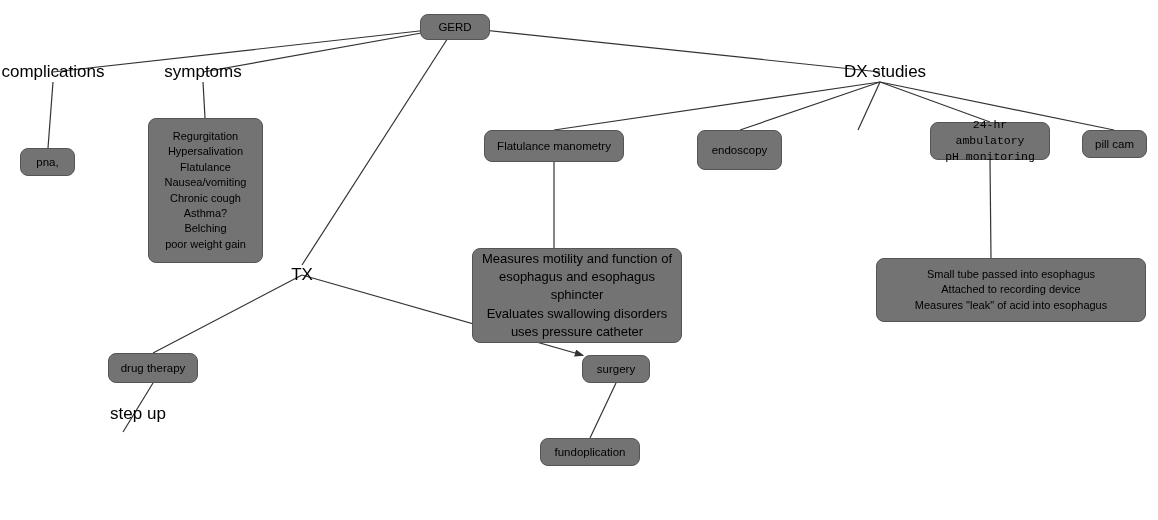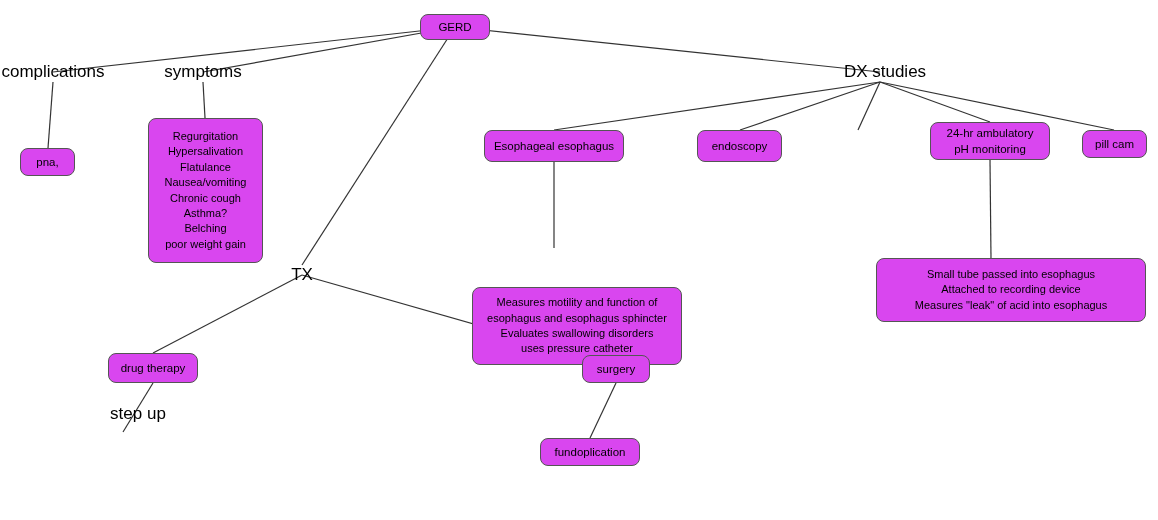--- a/index.html
+++ b/index.html
@@ -18,21 +18,21 @@
       height: 520px;
     }
     .node {
       position: absolute;
       display: flex;
       align-items: center;
       justify-content: center;
       text-align: center;
       border: 1px solid #555;
       border-radius: 8px;
-      background: #d946ef;
+      background: #737373;
       padding: 4px 8px;
       font-size: 11.5px;
       line-height: 1.4;
     }
     .node-plain {
       position: absolute;
       display: flex;
       align-items: center;
       justify-content: center;
       text-align: center;
@@ -131,38 +131,38 @@
 Asthma?
 Belching
 poor weight gain</span>
   </div>
 
   <div class="node-plain" style="left:282px; top:265px; width:40px; height:20px;">
     <span>TX</span>
   </div>
 
   <div class="node" style="left:484px; top:130px; width:140px; height:32px;">
-    <span>Esophageal esophagus</span>
+    <span>Flatulance manometry</span>
   </div>
 
-  <div class="node" style="left:697px; top:130px; width:85px; height:32px;">
+  <div class="node" style="left:697px; top:130px; width:85px; height:40px;">
     <span>endoscopy</span>
   </div>
 
 
-  <div class="node" style="left:930px; top:122px; width:120px; height:38px; white-space:pre-line;">
+  <div class="node" style="left:930px; top:122px; width:120px; height:38px; white-space:pre-line;font-family:Liberation Mono, monospace;">
     <span style="white-space:pre-line;">24-hr ambulatory
 pH monitoring</span>
   </div>
 
   <div class="node" style="left:1082px; top:130px; width:65px; height:28px;">
     <span>pill cam</span>
   </div>
 
-  <div class="node" style="left:472px; top:248px; width:210px; height:78px; white-space:pre-line; font-size:11px;margin-top:39px;">
+  <div class="node" style="left:472px; top:248px; width:210px; height:95px; white-space:pre-line; font-size:13px;">
     <span style="white-space:pre-line;">Measures motility and function of
 esophagus and esophagus sphincter
 Evaluates swallowing disorders
 uses pressure catheter</span>
   </div>
 
   <div class="node" style="left:876px; top:258px; width:270px; height:64px; white-space:pre-line; font-size:11px;">
     <span style="white-space:pre-line;">Small tube passed into esophagus
 Attached to recording device
 Measures "leak" of acid into esophagus</span>

